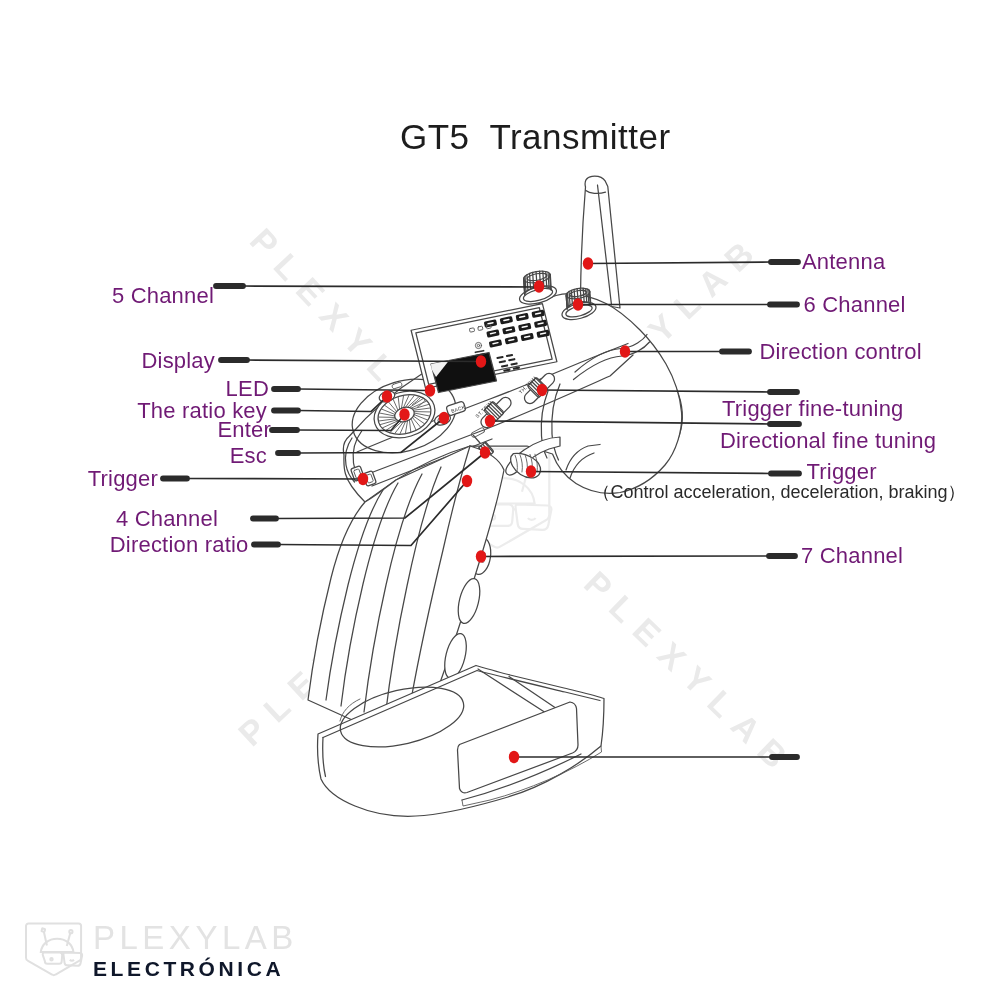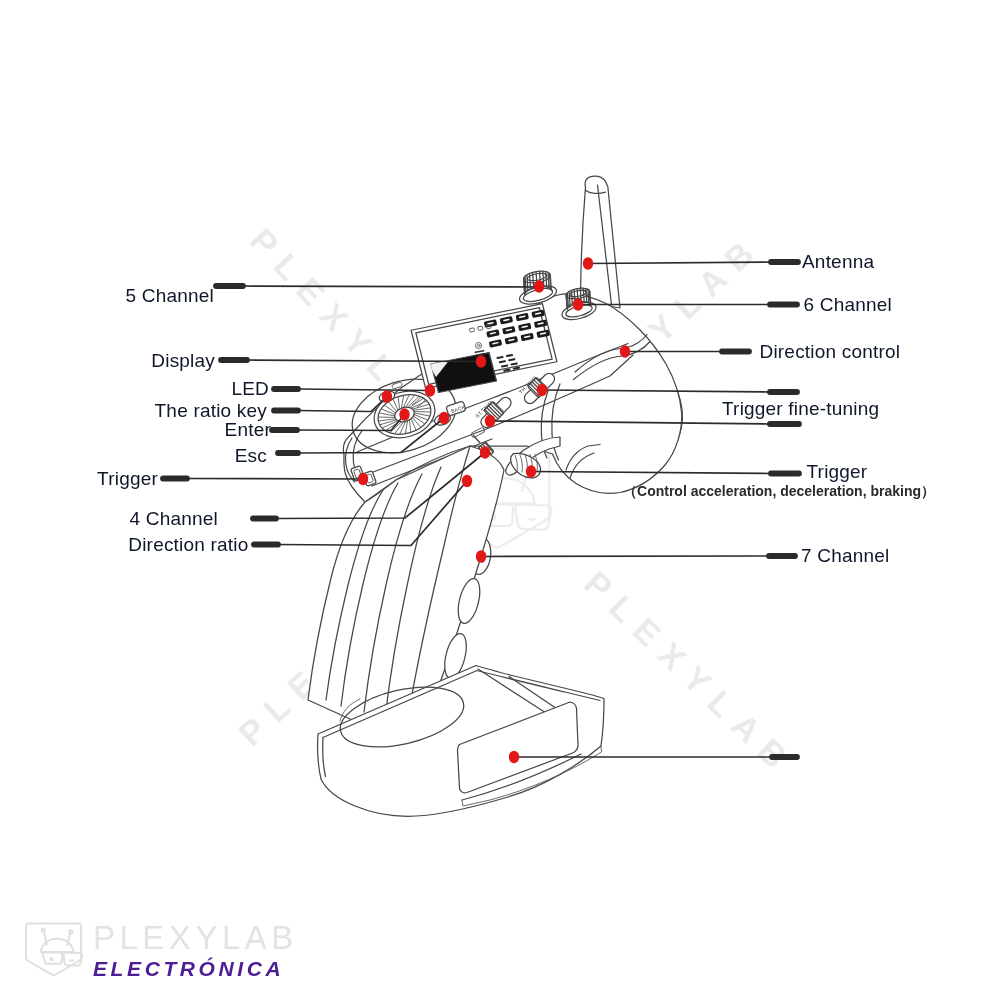--- a/index.html
+++ b/index.html
@@ -9,30 +9,30 @@
   .ink { stroke:#474747; stroke-width:1.25; stroke-linecap:round; stroke-linejoin:round; }
   .ink-thin { stroke:#5a5a5a; stroke-width:0.9; stroke-linecap:round; }
   .leader { stroke:#2b2b2b; stroke-width:1.7; fill:none; stroke-linecap:round; }
   .dash { stroke:#2b2b2b; stroke-width:5.8; stroke-linecap:round; }
   .dot { fill:#e21717; stroke:none; }
   .wm { font-size:34px; letter-spacing:12px; fill:#eaeaea; font-weight:700; }
   .logoink { stroke:#e0e0e0; fill:none; } .wmink { stroke:#ececec; fill:none; }
   .micro { font-size:5px; fill:#2f2f2f; letter-spacing:0.3px; }
   .title { position:absolute; left:400px; top:117px; font-size:35px; color:#1d1d1d;
            letter-spacing:0.5px; white-space:pre; }
-  .lbl { position:absolute; font-size:19px; color:#0f172a; white-space:nowrap;
+  .lbl { position:absolute; font-size:22px; color:#701a75; white-space:nowrap;
           transform:translateY(-50%); letter-spacing:0.2px; }
-  .note { position:absolute; font-size:14px; color:#2a2a2a; white-space:nowrap;
-           transform:translate(-50%,-50%);font-weight:bold; }
+  .note { position:absolute; font-size:18px; color:#2a2a2a; white-space:nowrap;
+           transform:translate(-50%,-50%); }
   .logo { position:absolute; left:24px; top:921px; display:flex; align-items:flex-start; }
   .logo svg { display:block; }
   .logo-text { margin-left:7px; }
   .brand { font-size:33px; letter-spacing:4.5px; color:#e3e3e3; font-weight:400; line-height:1; }
-  .brand-sub { font-size:21px; letter-spacing:3.6px; color:#4c1d95; font-weight:700; line-height:1;
-               margin-top:4px;font-style:italic; }
+  .brand-sub { font-size:21px; letter-spacing:3.6px; color:#0f172a; font-weight:700; line-height:1;
+               margin-top:4px; }
 </style>
 </head>
 <body>
 
 <div class="stage">
 <svg viewBox="0 0 1000 1000" width="1000" height="1000" xmlns="http://www.w3.org/2000/svg">
 <g>
         <text x="0" y="0" class="wm" transform="translate(248 242) rotate(47)">PLEXYLAB</text>
         <text x="0" y="0" class="wm" transform="translate(562 438) rotate(-43)">PLEXYLAB</text>
         <text x="0" y="0" class="wm" transform="translate(252 748) rotate(-43)">PLEXYLAB</text>
@@ -358,33 +358,35 @@
         <ellipse cx="542" cy="390" rx="5.2" ry="6.2" class="dot"></ellipse>
         <ellipse cx="490" cy="421" rx="5.2" ry="6.2" class="dot"></ellipse>
         <ellipse cx="363" cy="479" rx="5.2" ry="6.2" class="dot"></ellipse>
         <ellipse cx="485" cy="452.5" rx="5.2" ry="6.2" class="dot"></ellipse>
         <ellipse cx="467" cy="481" rx="5.2" ry="6.2" class="dot"></ellipse>
         <ellipse cx="531" cy="471.5" rx="5.2" ry="6.2" class="dot"></ellipse>
         <ellipse cx="481" cy="556.5" rx="5.2" ry="6.2" class="dot"></ellipse>
         <ellipse cx="514" cy="757" rx="5.2" ry="6.2" class="dot"></ellipse>
       </g>
 </svg>
+<div class="title">GT5  Transmitter</div>
 <div class="lbl left-lbl" style="right:786px;top:296px">5 Channel</div>
 <div class="lbl left-lbl" style="right:785px;top:360.5px">Display</div>
 <div class="lbl left-lbl" style="right:731px;top:389px">LED</div>
 <div class="lbl left-lbl" style="right:733px;top:410.5px">The ratio key</div>
 <div class="lbl left-lbl" style="right:729px;top:430px">Enter</div>
 <div class="lbl left-lbl" style="right:733px;top:456px">Esc</div>
 <div class="lbl left-lbl" style="right:842px;top:478.5px">Trigger</div>
 <div class="lbl left-lbl" style="right:782px;top:518.5px">4 Channel</div>
 <div class="lbl left-lbl" style="right:751.5px;top:544.5px">Direction ratio</div>
 <div class="lbl right-lbl" style="left:802px;top:262px">Antenna</div>
 <div class="lbl right-lbl" style="left:803.5px;top:304.7px">6 Channel</div>
 <div class="lbl right-lbl" style="left:759.5px;top:352.2px">Direction control</div>
 <div class="lbl right-lbl" style="left:722px;top:408.5px">Trigger fine-tuning</div>
+<div class="lbl right-lbl" style="left:720px;top:440.6px">Directional fine tuning</div>
 <div class="lbl right-lbl" style="left:806.5px;top:472px">Trigger</div>
 <div class="lbl right-lbl" style="left:801px;top:556px">7 Channel</div>
 <div class="note" style="left:779px;top:491.5px">（Control acceleration, deceleration, braking）</div>
 <div class="logo">
   <svg width="62" height="60" viewBox="0 0 62 60">
         <path d="M 4.55,2.53 L 54.53,2.53 C 56.06,2.53 57.08,3.55 57.08,5.08 L 57.08,36.7 C 57.08,38.23 56.47,39.35 55.04,39.96 L 31.58,53.53 C 30.56,54.24 29.03,54.24 28.01,53.53 L 4.04,39.96 C 2.82,39.35 2.0,38.23 2.0,36.7 L 2.0,5.08 C 2.0,3.55 3.02,2.53 4.55,2.53 Z" class="logoink" stroke-width="2"></path>
         <path d="M 22.91,24.46 L 19.85,10.69" class="logoink" stroke-width="2"></path>
         <rect x="17.81" y="7.63" width="3.06" height="3.06" rx="0.51" transform="rotate(15 19.34 9.16)" class="logoink" stroke-width="2"></rect>
         <path d="M 42.8,24.97 L 46.37,11.71" class="logoink" stroke-width="2"></path>
         <circle cx="46.9" cy="10.7" r="1.6" class="logoink" fill="none" stroke-width="2"></circle>

